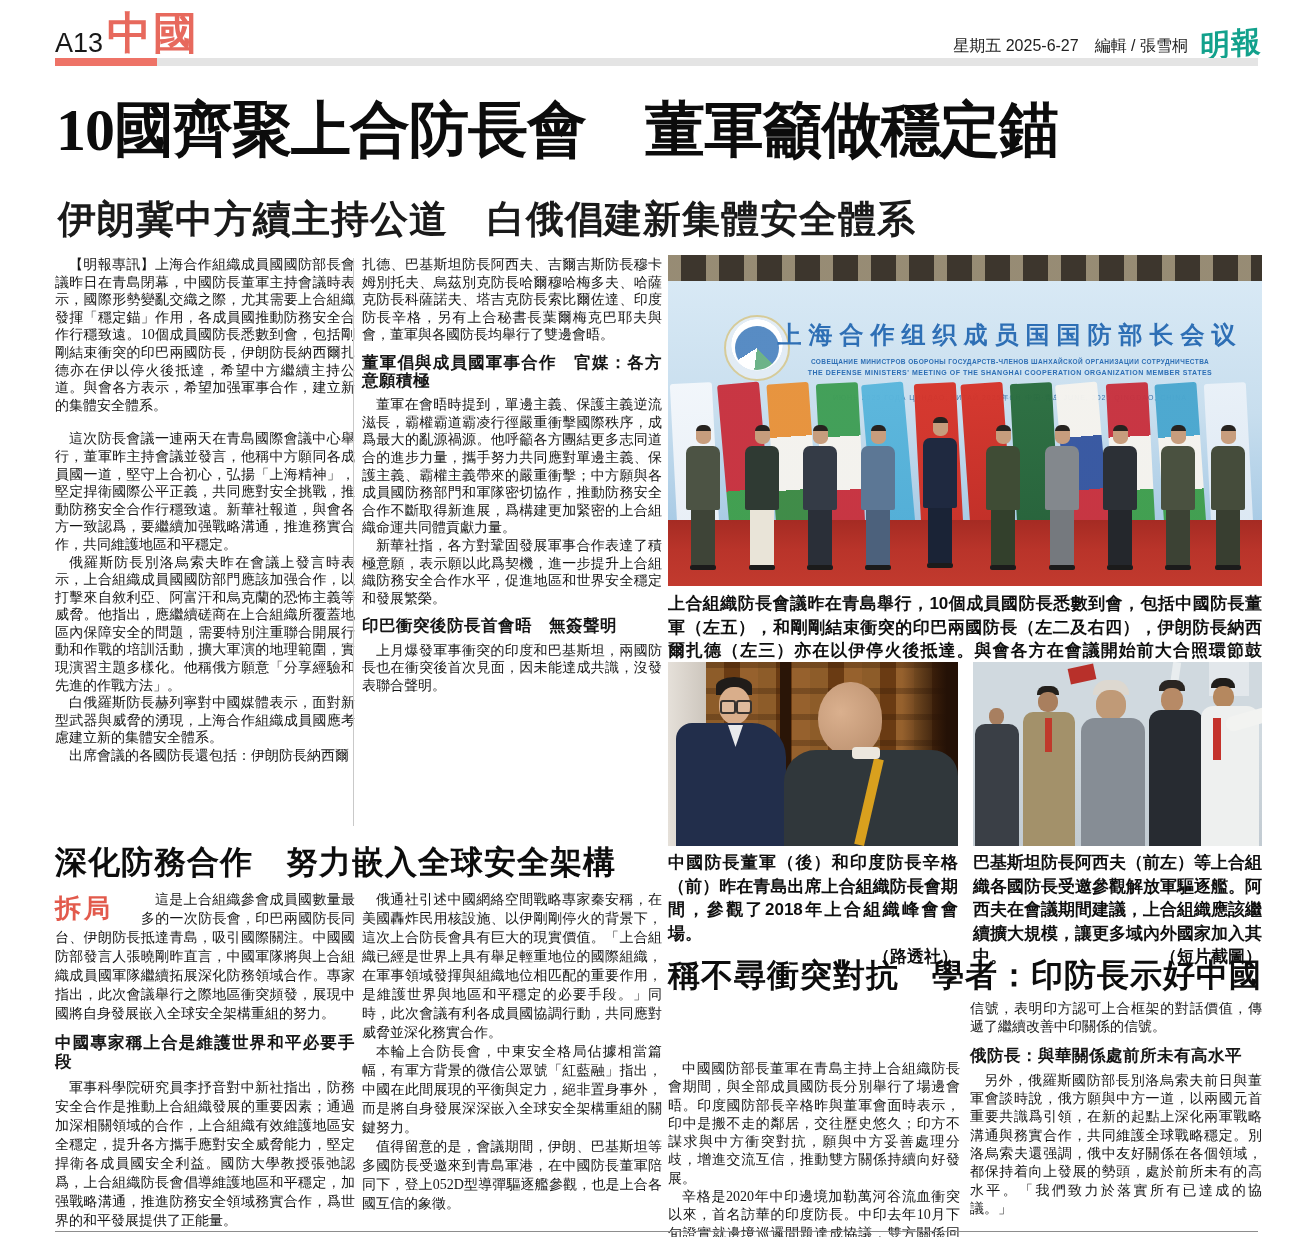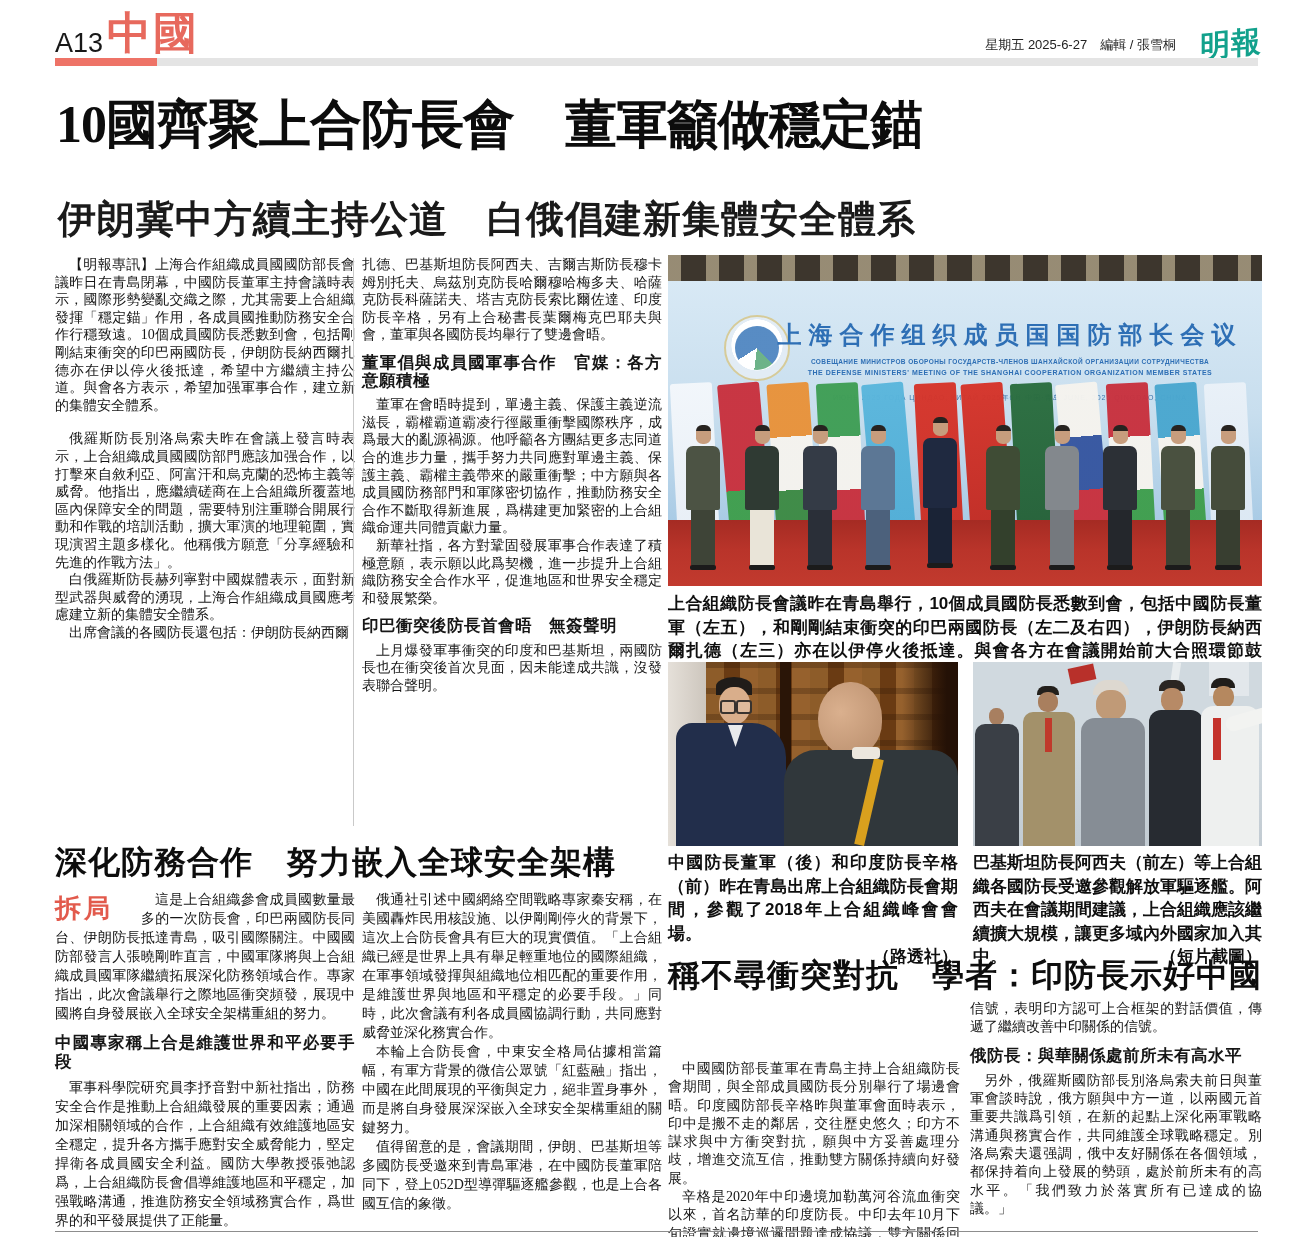--- a/index.html
+++ b/index.html
@@ -4,28 +4,28 @@
 <style>
   html,body{margin:0;padding:0;background:#ffffff;}
   body{width:1308px;height:1237px;position:relative;overflow:hidden;
        font-family:"Liberation Serif","DejaVu Serif",serif;color:#151515;}
   .abs{position:absolute;}
 
   
   #page-no{left:55px;top:28px;font-size:27px;font-family:"Liberation Sans","DejaVu Sans",sans-serif;color:#181818;}
   #section-name{left:107px;top:4px;font-size:44px;font-weight:bold;color:#e7695d;
                 font-family:"Liberation Sans","DejaVu Sans",sans-serif;letter-spacing:2px;}
-  #date-editor{right:132px;top:36px;font-size:13px;font-family:"Liberation Sans","DejaVu Sans",sans-serif;color:#222;}
+  #date-editor{right:120px;top:36px;font-size:16px;font-family:"Liberation Sans","DejaVu Sans",sans-serif;color:#222;}
   #masthead{left:1200px;top:24px;font-size:30px;font-weight:bold;color:#12a18c;
             font-family:"Liberation Serif",serif;transform:rotate(-6deg) skewX(-6deg);letter-spacing:1px;}
   #section-bar{left:55px;top:58px;width:1203px;height:8px;background:#e4e4e4;}
   #section-bar-red{left:0;top:0;width:102px;height:8px;background:#ee7367;}
 
   
-  #headline{left:56px;top:90px;width:1210px;font-size:52px;font-weight:bold;color:#0c0c0c;
+  #headline{left:56px;top:90px;width:1210px;font-size:60px;font-weight:bold;color:#0c0c0c;
             letter-spacing:-1px;white-space:nowrap;}
   #subheadline{left:58px;top:194px;font-size:38px;font-weight:600;color:#1a1a1a;
                font-family:"Liberation Sans","DejaVu Sans",sans-serif;letter-spacing:1px;}
 
   
   .bodycol{width:300px;font-size:14px;line-height:17.6px;text-align:justify;color:#161616;}
   .bodycol p{margin:0;text-indent:1em;}
   .bodycol p.cont{text-indent:0;}
   .gap-after{margin-bottom:16px !important;}
   .subhead{font-weight:bold;font-size:16.5px;margin:10px 0 7px;text-indent:0 !important;letter-spacing:0.5px;}
@@ -134,20 +134,21 @@
 <div class="abs" id="masthead">明報</div>
 <div class="abs" id="section-bar">
   <div class="abs" id="section-bar-red"></div>
 </div>
 
 <div class="abs" id="headline">10國齊聚上合防長會　董軍籲做穩定錨</div>
 <div class="abs" id="subheadline">伊朗冀中方續主持公道　白俄倡建新集體安全體系</div>
 
 <div class="abs bodycol" id="a1-col1">
   <p class="gap-after">【明報專訊】上海合作組織成員國國防部長會議昨日在青島閉幕，中國防長董軍主持會議時表示，國際形勢變亂交織之際，尤其需要上合組織發揮「穩定錨」作用，各成員國推動防務安全合作行穩致遠。10個成員國防長悉數到會，包括剛剛結束衝突的印巴兩國防長，伊朗防長納西爾扎德亦在伊以停火後抵達，希望中方繼續主持公道。與會各方表示，希望加强軍事合作，建立新的集體安全體系。</p>
+  <p>這次防長會議一連兩天在青島國際會議中心舉行，董軍昨主持會議並發言，他稱中方願同各成員國一道，堅守上合初心，弘揚「上海精神」，堅定捍衛國際公平正義，共同應對安全挑戰，推動防務安全合作行穩致遠。新華社報道，與會各方一致認爲，要繼續加强戰略溝通，推進務實合作，共同維護地區和平穩定。</p>
   <p>俄羅斯防長別洛烏索夫昨在會議上發言時表示，上合組織成員國國防部門應該加强合作，以打擊來自敘利亞、阿富汗和烏克蘭的恐怖主義等威脅。他指出，應繼續磋商在上合組織所覆蓋地區內保障安全的問題，需要特別注重聯合開展行動和作戰的培訓活動，擴大軍演的地理範圍，實現演習主題多樣化。他稱俄方願意「分享經驗和先進的作戰方法」。</p>
   <p>白俄羅斯防長赫列寧對中國媒體表示，面對新型武器與威脅的湧現，上海合作組織成員國應考慮建立新的集體安全體系。</p>
   <p>出席會議的各國防長還包括：伊朗防長納西爾</p>
 </div>
 <div class="abs" id="colrule-1"></div>
 <div class="abs bodycol" id="a1-col2">
   <p class="cont">扎德、巴基斯坦防長阿西夫、吉爾吉斯防長穆卡姆別托夫、烏茲別克防長哈爾穆哈梅多夫、哈薩克防長科薩諾夫、塔吉克防長索比爾佐達、印度防長辛格，另有上合秘書長葉爾梅克巴耶夫與會，董軍與各國防長均舉行了雙邊會晤。</p>
   <div class="subhead">董軍倡與成員國軍事合作　官媒：各方意願積極</div>
   <p>董軍在會晤時提到，單邊主義、保護主義逆流滋長，霸權霸道霸凌行徑嚴重衝擊國際秩序，成爲最大的亂源禍源。他呼籲各方團結更多志同道合的進步力量，攜手努力共同應對單邊主義、保護主義、霸權主義帶來的嚴重衝擊；中方願與各成員國防務部門和軍隊密切協作，推動防務安全合作不斷取得新進展，爲構建更加緊密的上合組織命運共同體貢獻力量。</p>
   <p>新華社指，各方對鞏固發展軍事合作表達了積極意願，表示願以此爲契機，進一步提升上合組織防務安全合作水平，促進地區和世界安全穩定和發展繁榮。</p>

